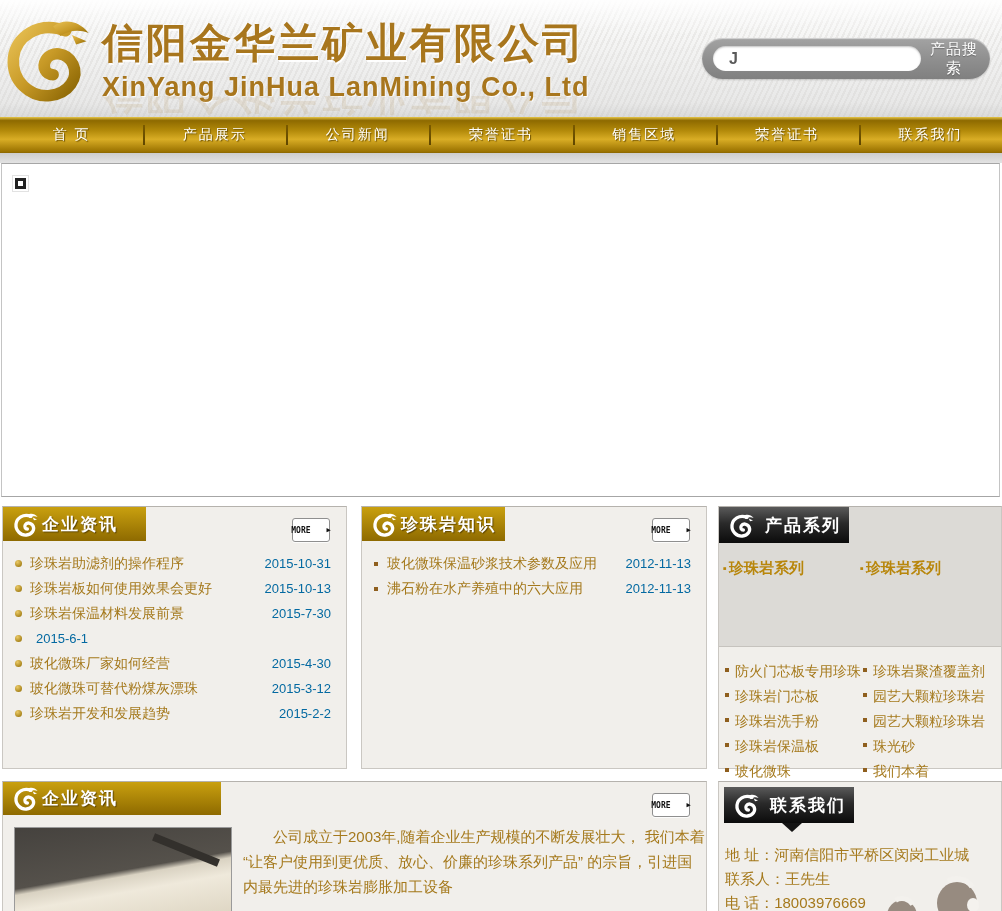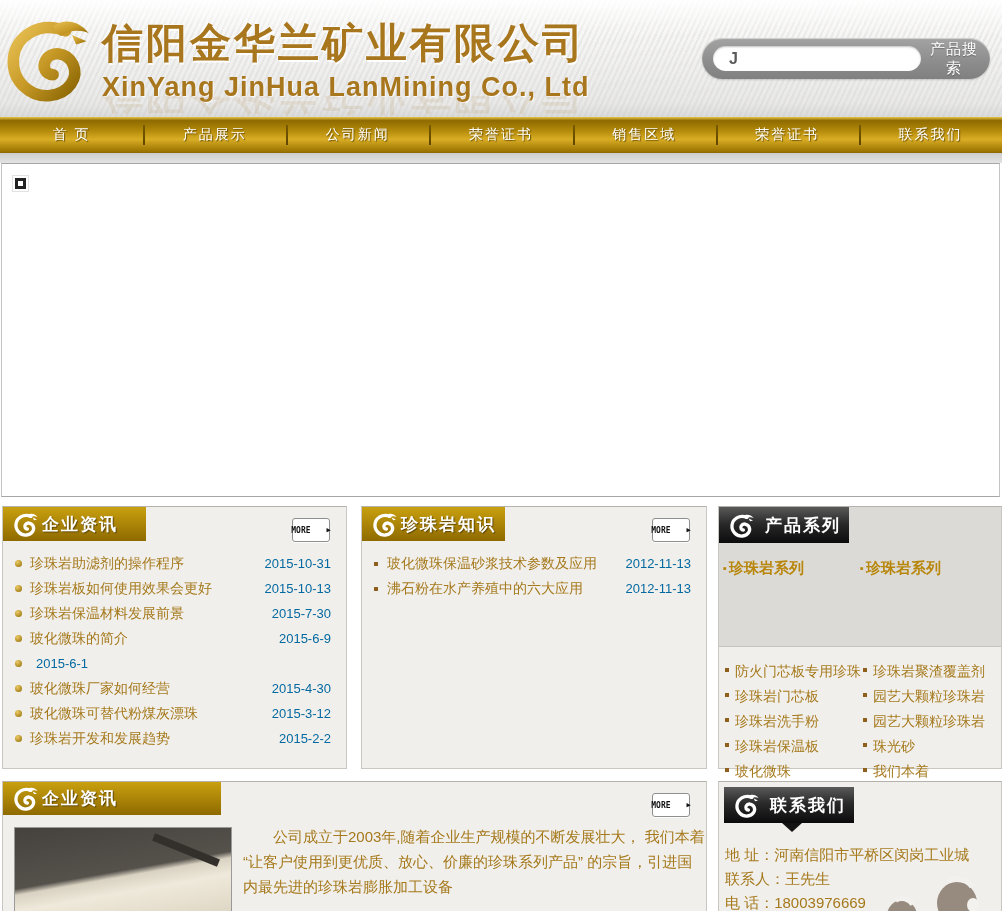--- a/index.html
+++ b/index.html
@@ -250,25 +250,20 @@
           <span class="n-title">珍珠岩板如何使用效果会更好</span>
           <span class="n-date">2015-10-13</span>
         </li>
       <li>
           <span class="dot"></span>
           <span class="n-title">珍珠岩保温材料发展前景</span>
           <span class="n-date">2015-7-30</span>
         </li>
       <li>
           <span class="dot"></span>
-          <span class="n-title">玻化微珠的简介</span>
-          <span class="n-date">2015-6-9</span>
-        </li>
-      <li>
-          <span class="dot"></span>
           <span class="n-date">2015-6-1</span>
         </li>
       <li>
           <span class="dot"></span>
           <span class="n-title">玻化微珠厂家如何经营</span>
           <span class="n-date">2015-4-30</span>
         </li>
       <li>
           <span class="dot"></span>
           <span class="n-title">玻化微珠可替代粉煤灰漂珠</span>

